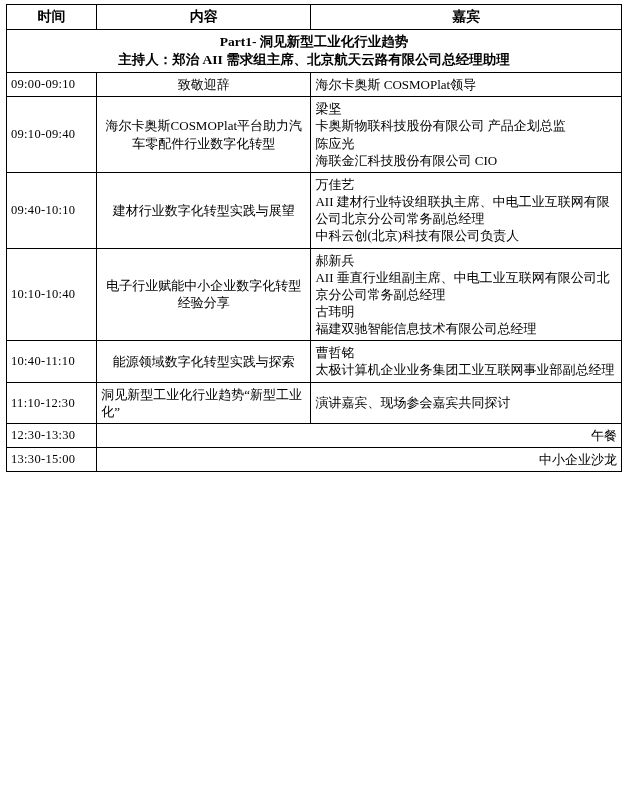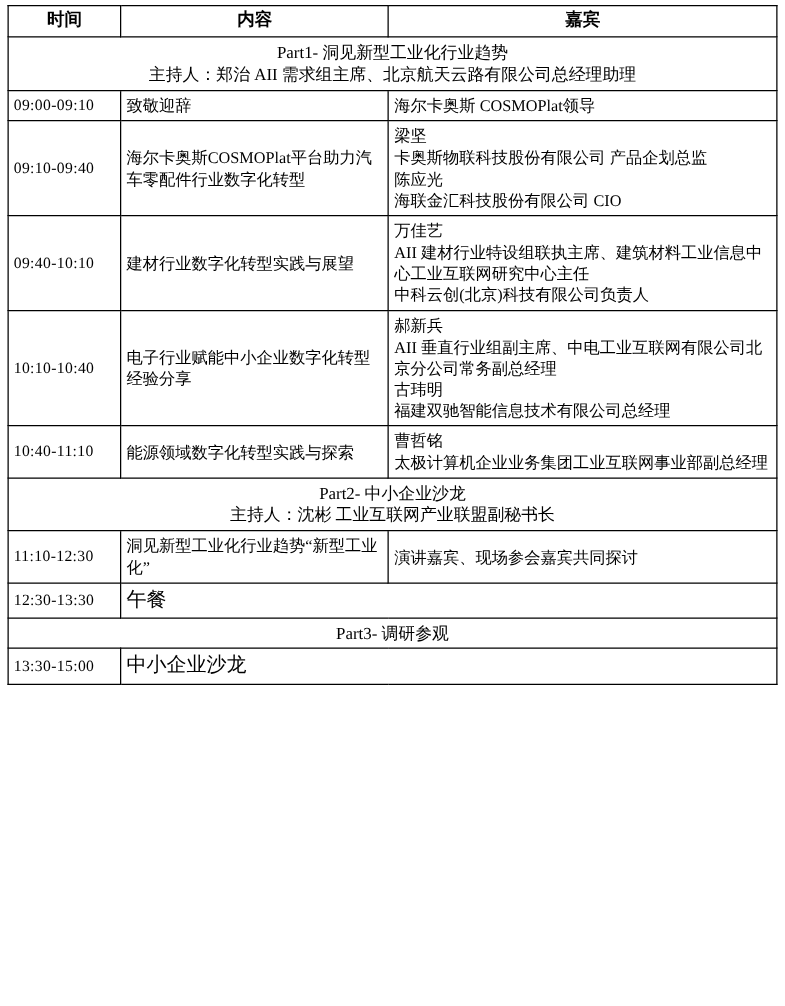--- a/index.html
+++ b/index.html
@@ -41,40 +41,40 @@
     text-align: center;
     font-size: 14px;
     padding: 6px 4px;
   }
   td.time {
     text-align: left;
     font-size: 12.5px;
     letter-spacing: 0.3px;
   }
   td.content {
-    text-align: left;
+    text-align: center;
     font-size: 13px;
   }
   td.guest {
     text-align: left;
     font-size: 13px;
   }
   td.section {
     text-align: center;
-    font-weight: normal;
+    font-weight: bold;
     font-size: 13.5px;
     padding: 5px 4px;
     line-height: 1.55;
   }
   td.section .line2 {
     display: block;
   }
   td.center-span {
-    text-align: left;
-    font-size: 16px;
+    text-align: right;
+    font-size: 13px;
   }
   .guest-line {
     display: block;
     font-family: Liberation Serif, serif;
   }
 </style>
 </head>
 <body>
 
 <div class="sheet">
@@ -117,21 +117,21 @@
           <span class="guest-line">陈应光</span>
           <span class="guest-line">海联金汇科技股份有限公司 CIO</span>
         </td>
       </tr>
 
       <tr>
         <td class="time">09:40-10:10</td>
         <td class="content">建材行业数字化转型实践与展望</td>
         <td class="guest">
           <span class="guest-line">万佳艺</span>
-          <span class="guest-line">AII 建材行业特设组联执主席、建筑材料工业信息中心工业互联网研究中心主任</span>
+          <span class="guest-line">AII 建材行业特设组联执主席、中电工业互联网有限公司北京分公司常务副总经理</span>
           <span class="guest-line">中科云创(北京)科技有限公司负责人</span>
         </td>
       </tr>
 
       <tr>
         <td class="time">10:10-10:40</td>
         <td class="content">电子行业赋能中小企业数字化转型经验分享</td>
         <td class="guest">
           <span class="guest-line">郝新兵</span>
           <span class="guest-line">AII 垂直行业组副主席、中电工业互联网有限公司北京分公司常务副总经理</span>
@@ -142,45 +142,34 @@
 
       <tr>
         <td class="time">10:40-11:10</td>
         <td class="content">能源领域数字化转型实践与探索</td>
         <td class="guest">
           <span class="guest-line">曹哲铭</span>
           <span class="guest-line">太极计算机企业业务集团工业互联网事业部副总经理</span>
         </td>
       </tr>
 
-      <tr>
-        <td class="section" colspan="3">
-          <span class="line1">Part2- 中小企业沙龙</span>
-          <span class="line2">主持人：沈彬 工业互联网产业联盟副秘书长</span>
-        </td>
-      </tr>
 
       <tr>
         <td class="time">11:10-12:30</td>
         <td class="guest">洞见新型工业化行业趋势“新型工业化”</td>
         <td class="guest">
           <span class="guest-line">演讲嘉宾、现场参会嘉宾共同探讨</span>
         </td>
       </tr>
 
       <tr>
         <td class="time">12:30-13:30</td>
         <td class="center-span" colspan="2">午餐</td>
       </tr>
 
-      <tr>
-        <td class="section" colspan="3">
-          <span class="line1">Part3- 调研参观</span>
-        </td>
-      </tr>
 
       <tr>
         <td class="time">13:30-15:00</td>
         <td class="center-span" colspan="2">中小企业沙龙</td>
       </tr>
 
     </tbody>
   </table>
 </div>
 

